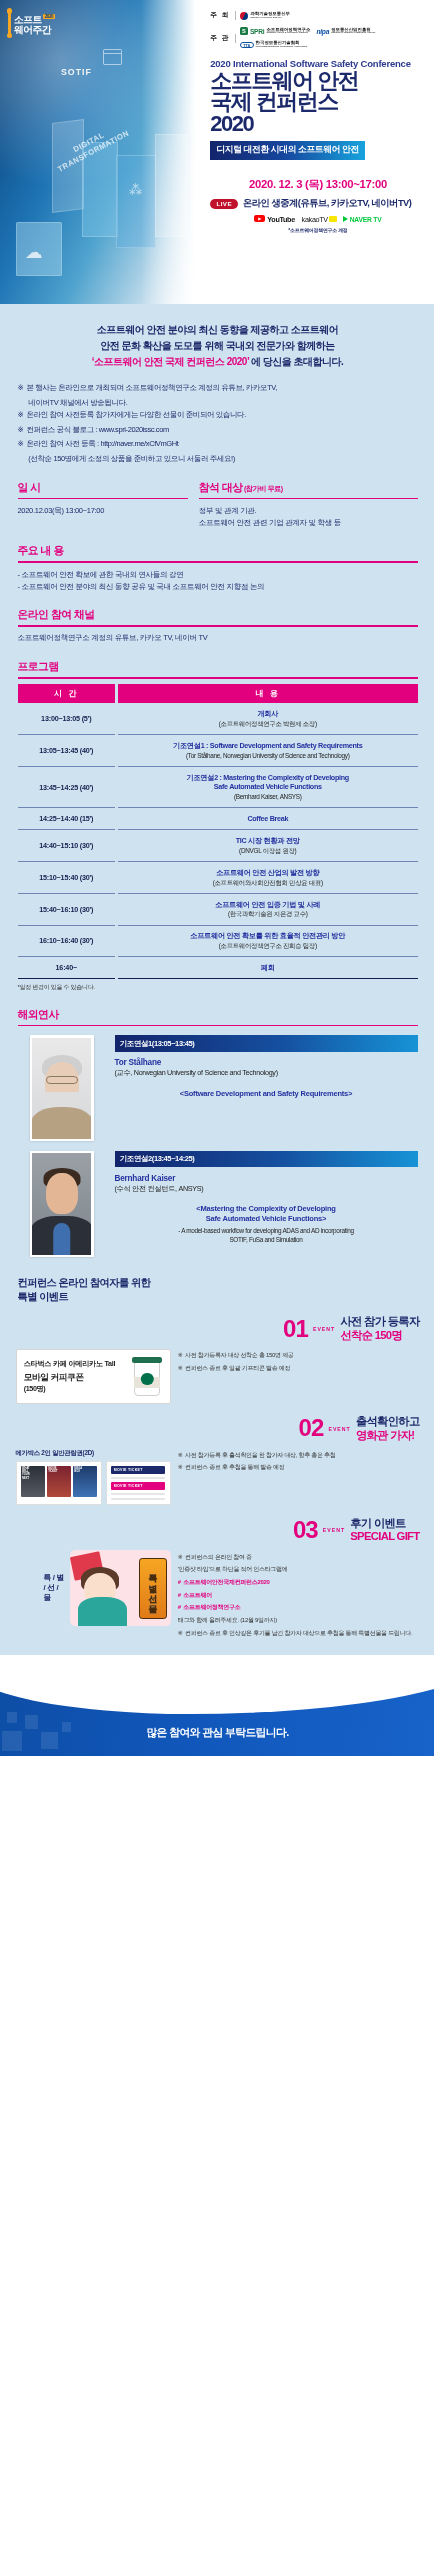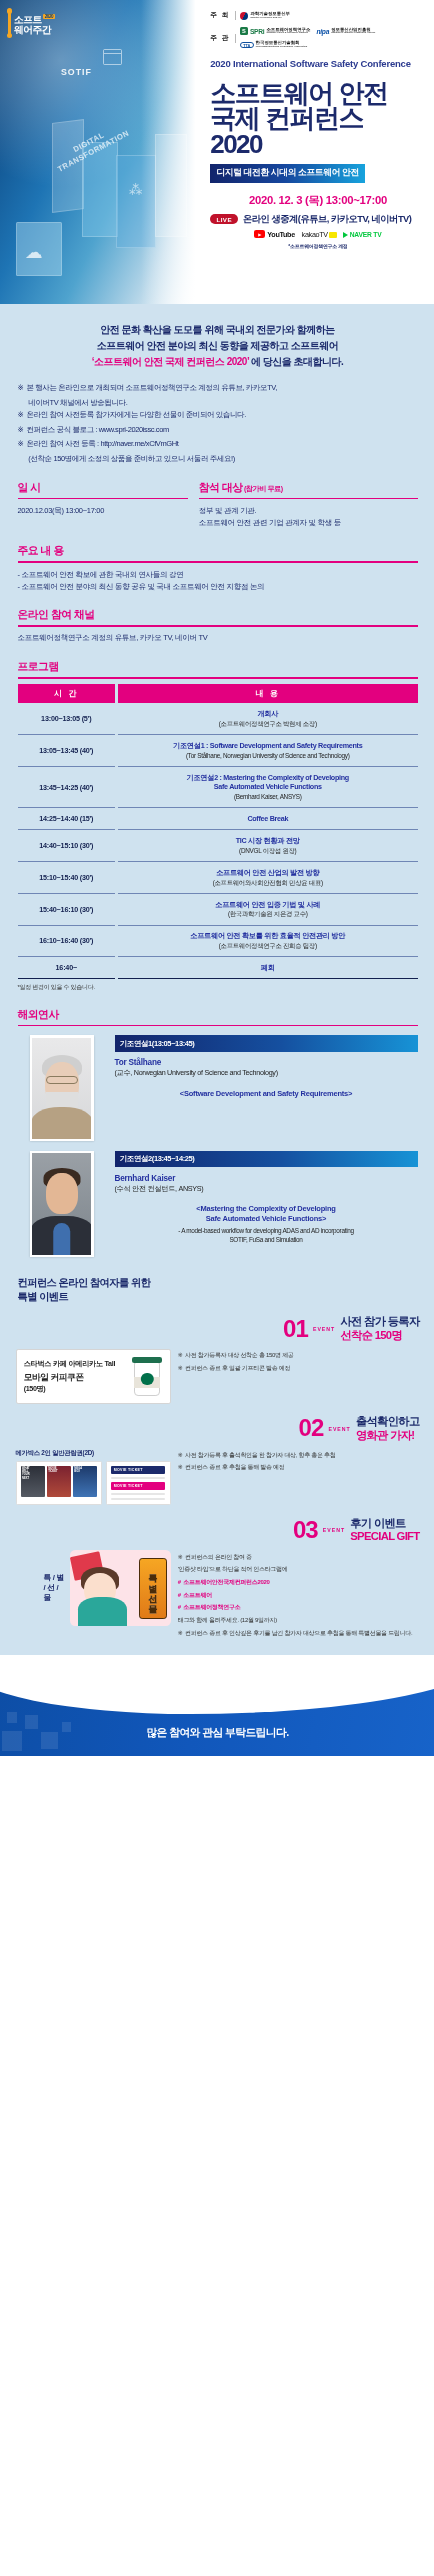--- a/index.html
+++ b/index.html
@@ -75,31 +75,31 @@
   .logo-spri-mark{width:7.7px;height:7.7px;border-radius:1.5px;background:#1a7a46;color:#fff;font-size:5.7px;font-weight:800;display:flex;align-items:center;justify-content:center;flex:none;}
   .logo-nipa-mark{color:#0c52a8;font-weight:800;font-size:6.7px;font-style:italic;letter-spacing:-0.3px;}
   .logo-spri-word{color:#1a7a46;font-weight:800;font-size:6.7px;letter-spacing:-0.3px;}
   .logo-txt-ko{font-size:4.4px;font-weight:800;color:#111;line-height:1.1;white-space:nowrap;}
   .logo-txt-en{font-size:2.4px;font-weight:600;color:#444;line-height:1.1;white-space:nowrap;}
 
   .conf-en {
     margin-top:9.3px; font-size:9.5px; font-weight:800; color:#2b3a8f; letter-spacing:-0.2px;
   }
   .conf-ko {
-    font-size:26px; font-weight:800; color:#1c2a6b; line-height:.97; letter-spacing:-1.5px;
-    margin-top:12px;
+    font-size:22px; font-weight:800; color:#1c2a6b; line-height:.97; letter-spacing:-1.5px;
+    margin-top:1px;
   }
   .subtitle-bar {
     margin-top:7.2px; display:inline-block;
     background:linear-gradient(90deg,#12246b 0%,#16479e 48%,#17a3dd 100%);
     color:#ffffff; font-size:8.8px; font-weight:700; letter-spacing:-0.4px;
     padding:3.1px 6.2px 3.6px;
   }
   .conf-date {
-    margin-top:10px; text-align:center; color:#e3007f; font-size:11.3px; font-weight:800; letter-spacing:-0.3px;
+    margin-top:17px; text-align:center; color:#e3007f; font-size:11.3px; font-weight:800; letter-spacing:-0.3px;
   }
   .live-row { margin-top:5.2px; display:flex; align-items:center; gap:4.6px; }
   .live-pill {
     background:#c0122b; color:#fff; font-size:6.2px; font-weight:800; letter-spacing:0.5px;
     padding:1.5px 6.2px; border-radius:5.7px;
   }
   .live-txt { color:#1c2a6b; font-size:9.3px; font-weight:700; letter-spacing:-0.5px; }
   .platform-row { margin-top:4.6px; display:flex; align-items:center; justify-content:center; gap:6.7px; }
   .yt { display:flex;gap:2.1px; }
   .yt-mark{width:10.8px;height:7.7px;background:#ff0000;border-radius:2.1px;color:#fff;font-size:4.1px;display:flex;align-items:center;justify-content:center;}
@@ -365,22 +365,22 @@
           <div class="nv-word">NAVER TV</div>
         </div>
       </div>
       <div class="acct-note">*소프트웨어정책연구소 계정</div>
     </div>
   </div>
 
   <div class="body-wrap">
 
     <div class="intro">
+      <p>소프트웨어 안전 분야의 최신 동향을 제공하고 소프트웨어</p>
       <p>안전 문화 확산을 도모를 위해 국내외 전문가와 함께하는</p>
-      <p>소프트웨어 안전 분야의 최신 동향을 제공하고 소프트웨어</p>
       <p class="accent"><span>‘소프트웨어 안전 국제 컨퍼런스 2020’</span><span class="plain"> 에 당신을 초대합니다.</span></p>
     </div>
 
     <div class="notes">
       <div class="note">
         <span class="mk">※</span>
         <span>본 행사는 온라인으로 개최되며 소프트웨어정책연구소 계정의 유튜브, 카카오TV,</span>
       </div>
       <div class="note-sub">네이버TV 채널에서 방송됩니다.</div>
       <div class="note">

